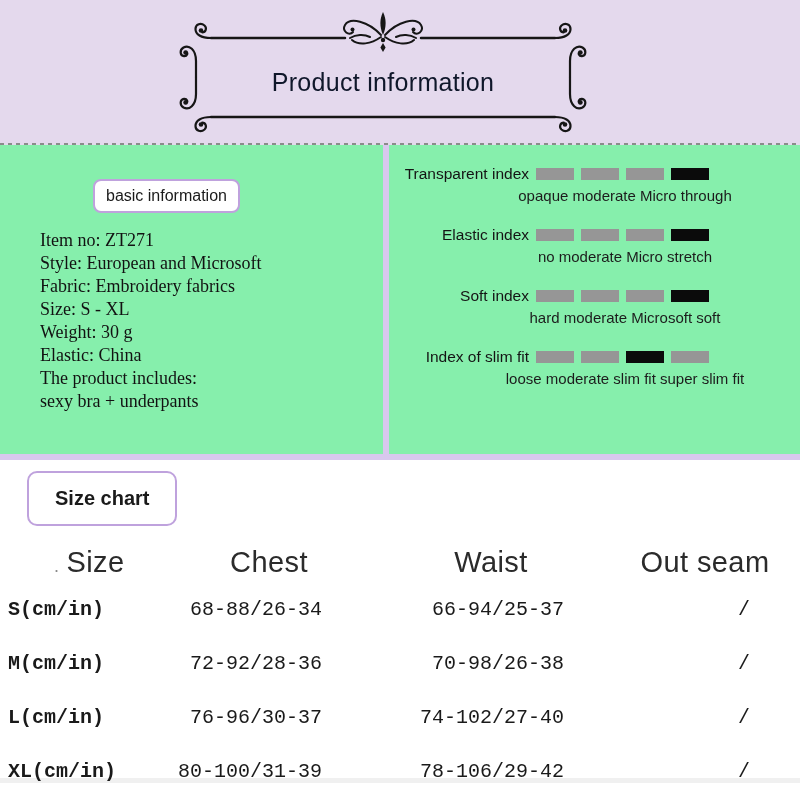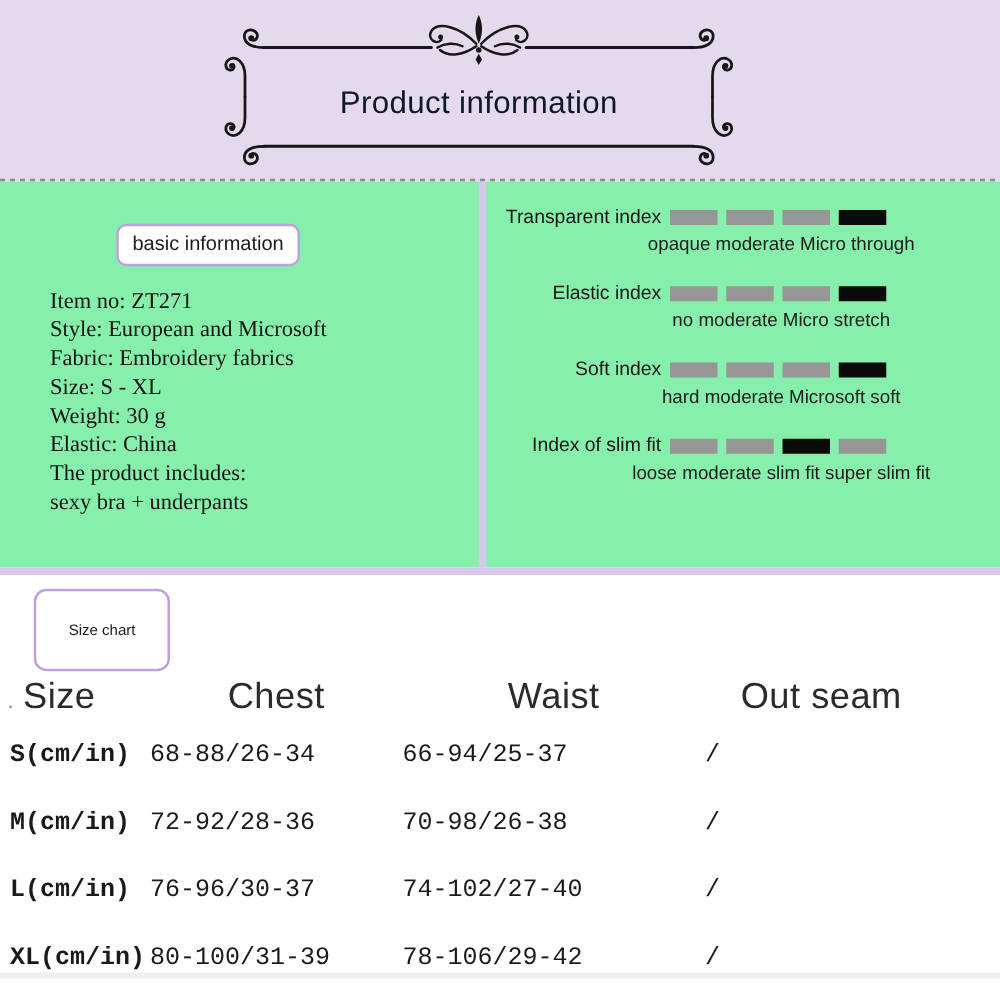--- a/index.html
+++ b/index.html
@@ -100,50 +100,51 @@
     white-space: nowrap;
   }
 
   
   .h-band { height: 6px; background: var(--divider, #d9c8ee); }
 
   
   .size-section { height: 318px; background: #ffffff; }
   .badge-size {
     margin: 11px 0 0 27px;
-    padding: 24px 26px;
-    font-size: 12px;
+    padding: 14px 26px;
+    font-size: 20px;
     border-radius: 10px;
+    font-weight: bold;
   }
   .grid {
     display: grid;
     grid-template-columns: 120px 202px 242px 186px;
     align-items: center;
   }
-  .thead { height: 40px; }
+  .thead { margin-top: 16px; height: 40px; padding-left: 48px; }
   .th {
     font-size: 29px;
     font-weight: 400;
     color: #2b2b2b;
     text-align: center;
     letter-spacing: 0.4px;
     white-space: nowrap;
   }
   .th.size-col { text-align: left; padding-left: 6px; }
   .stray {
     font-size: 18px;
     color: #8a8a8a;
     margin-right: 7px;
   }
   .trow { height: 54px; }
   .td {
     font-family: "Liberation Mono", "DejaVu Sans Mono", monospace;
     font-size: 20px;
     color: #1a1a1a;
-    text-align: left;
+    text-align: right;
     white-space: nowrap;
   }
   .td.size-col { text-align: left; padding-left: 8px; font-weight: bold; }
 
   .bottom-strip { height: 5px; background: #f0f0f0; }
 </style>
 </head>
 <body>
 
 <div class="page">

